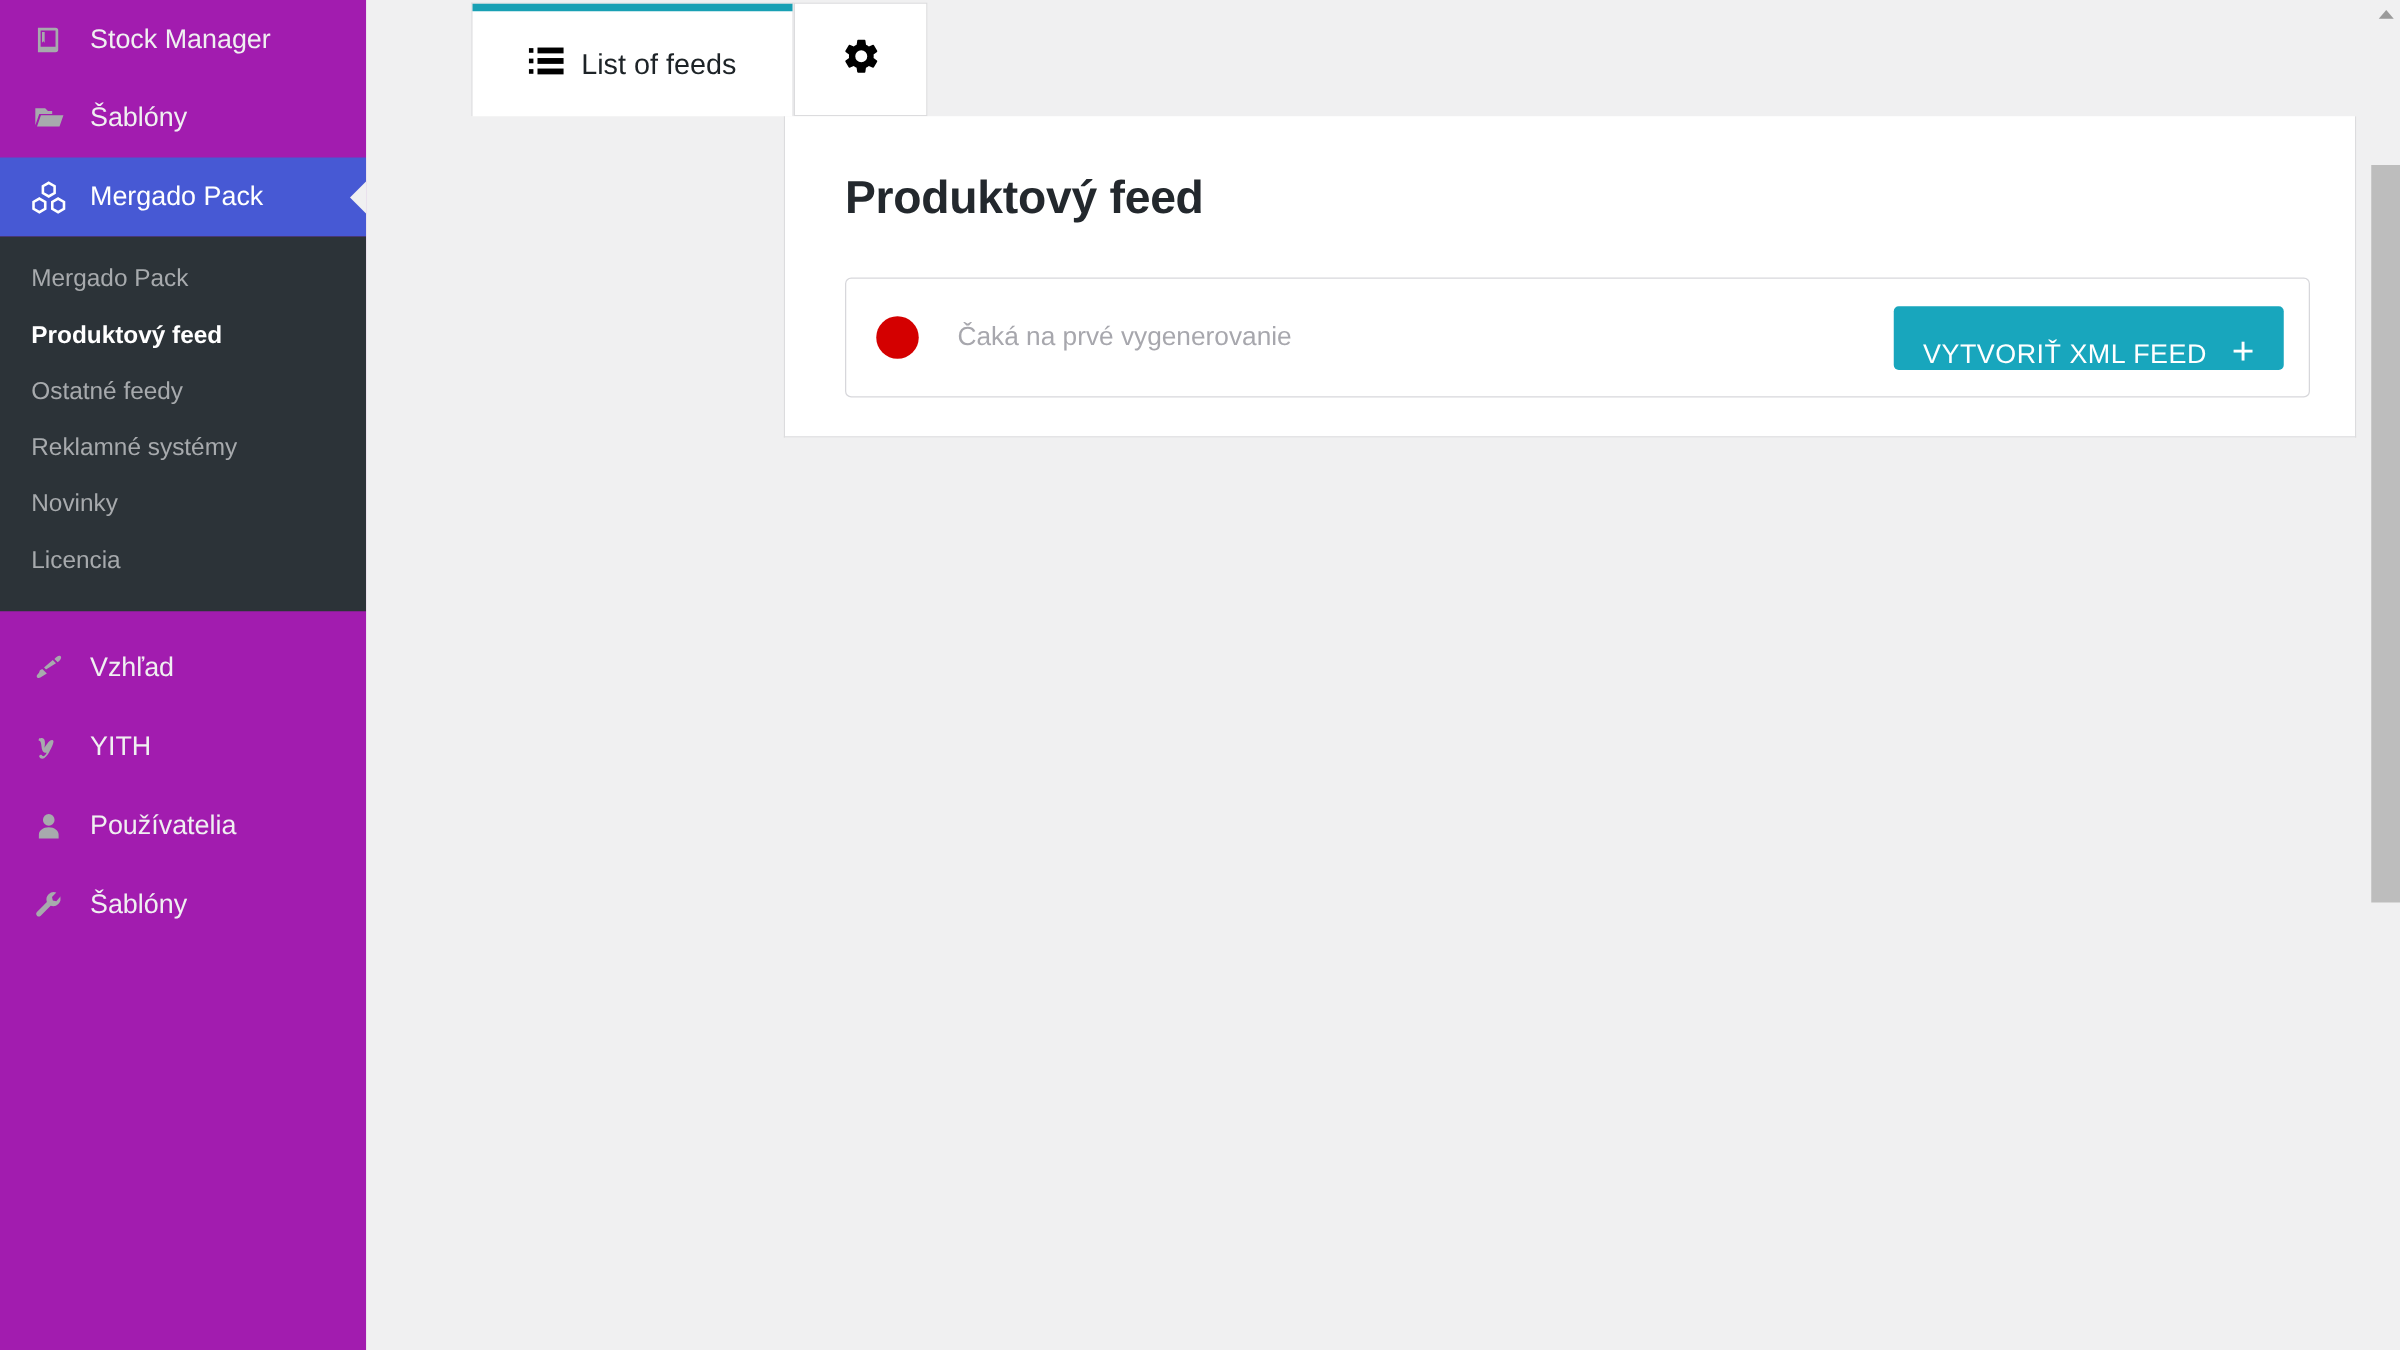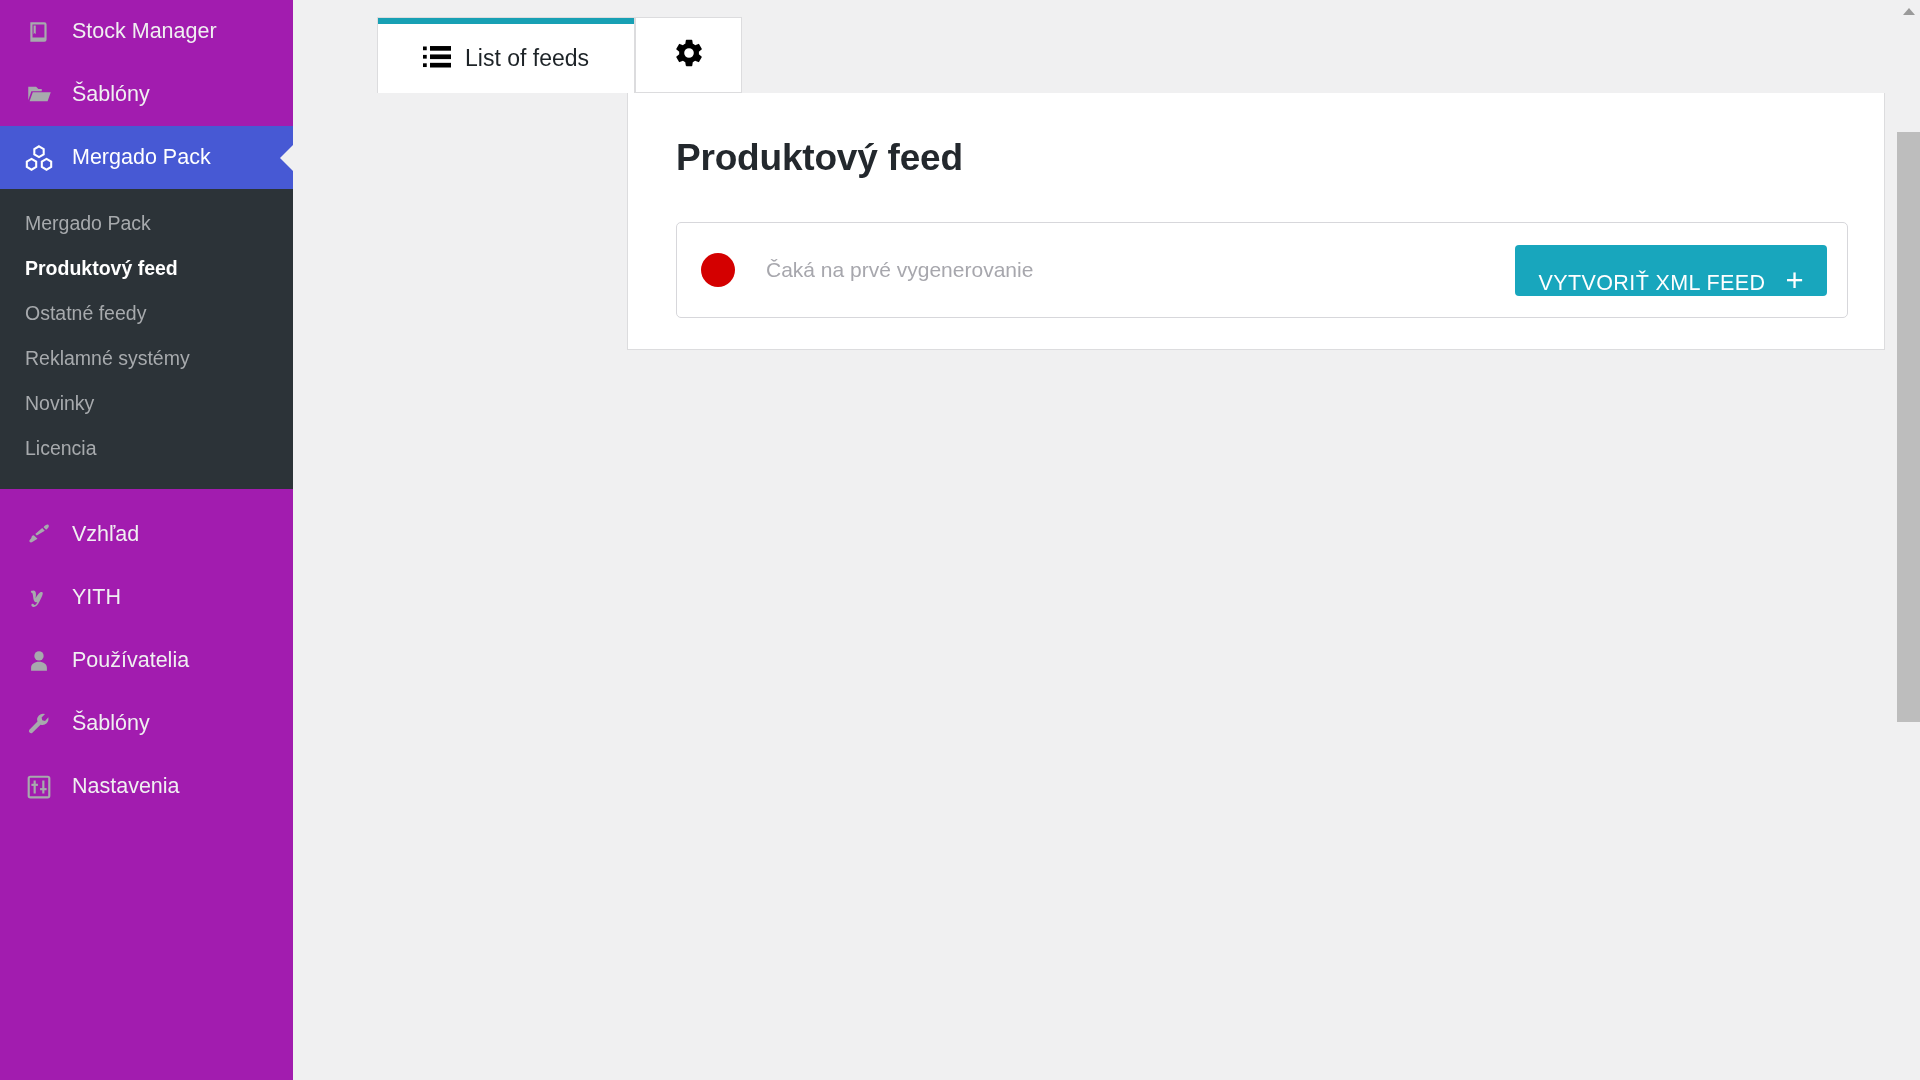--- a/index.html
+++ b/index.html
@@ -83,21 +83,21 @@
     display:flex; align-items:flex-end;
     height:93px;
     padding-left:84px;
     position:relative;
   }
   .tab {
     display:flex; align-items:center; justify-content:center;
     background:#fff;
     border:1px solid #dcdcde;
     border-bottom:none;
-    height:76px;
+    height:91px;
     cursor:pointer;
     position:relative;
   }
   .tab.list-tab {
     width:258px;
     padding-top:6px;
     gap:14px;
   }
   .tab.list-tab::before {
     content:"";
@@ -276,32 +276,20 @@
 
     <div class="menu-item">
       <span class="mi-icon">
         <svg width="26" height="26" viewBox="0 0 24 24" fill="currentColor">
           <path d="M20.4 5.6a5.5 5.5 0 0 1-7 7L5.9 20.1a2 2 0 0 1-2.8-2.8L10.6 9.8a5.5 5.5 0 0 1 7-7l-3.2 3.2.6 2.6 2.6.6 3.2-3.6z"></path>
         </svg>
       </span>
       <span class="mi-label">Šablóny</span>
     </div>
 
-    <div class="menu-item">
-      <span class="mi-icon">
-        <svg width="26" height="26" viewBox="0 0 24 24" fill="currentColor">
-          <rect x="2.5" y="2.5" width="19" height="19" rx="1.5" fill="none" stroke="currentColor" stroke-width="2"></rect>
-          <rect x="7" y="6" width="2" height="12"></rect>
-          <rect x="15" y="6" width="2" height="12"></rect>
-          <rect x="5" y="9" width="6" height="2"></rect>
-          <rect x="13" y="13" width="6" height="2"></rect>
-        </svg>
-      </span>
-      <span class="mi-label">Nastavenia</span>
-    </div>
 
   </nav>
 
   <main id="content">
 
     <div id="tabstrip">
 
       <div class="tab list-tab">
         <span class="tab-icon-list">
           <svg width="28" height="26" viewBox="0 0 24 22" fill="#000">

